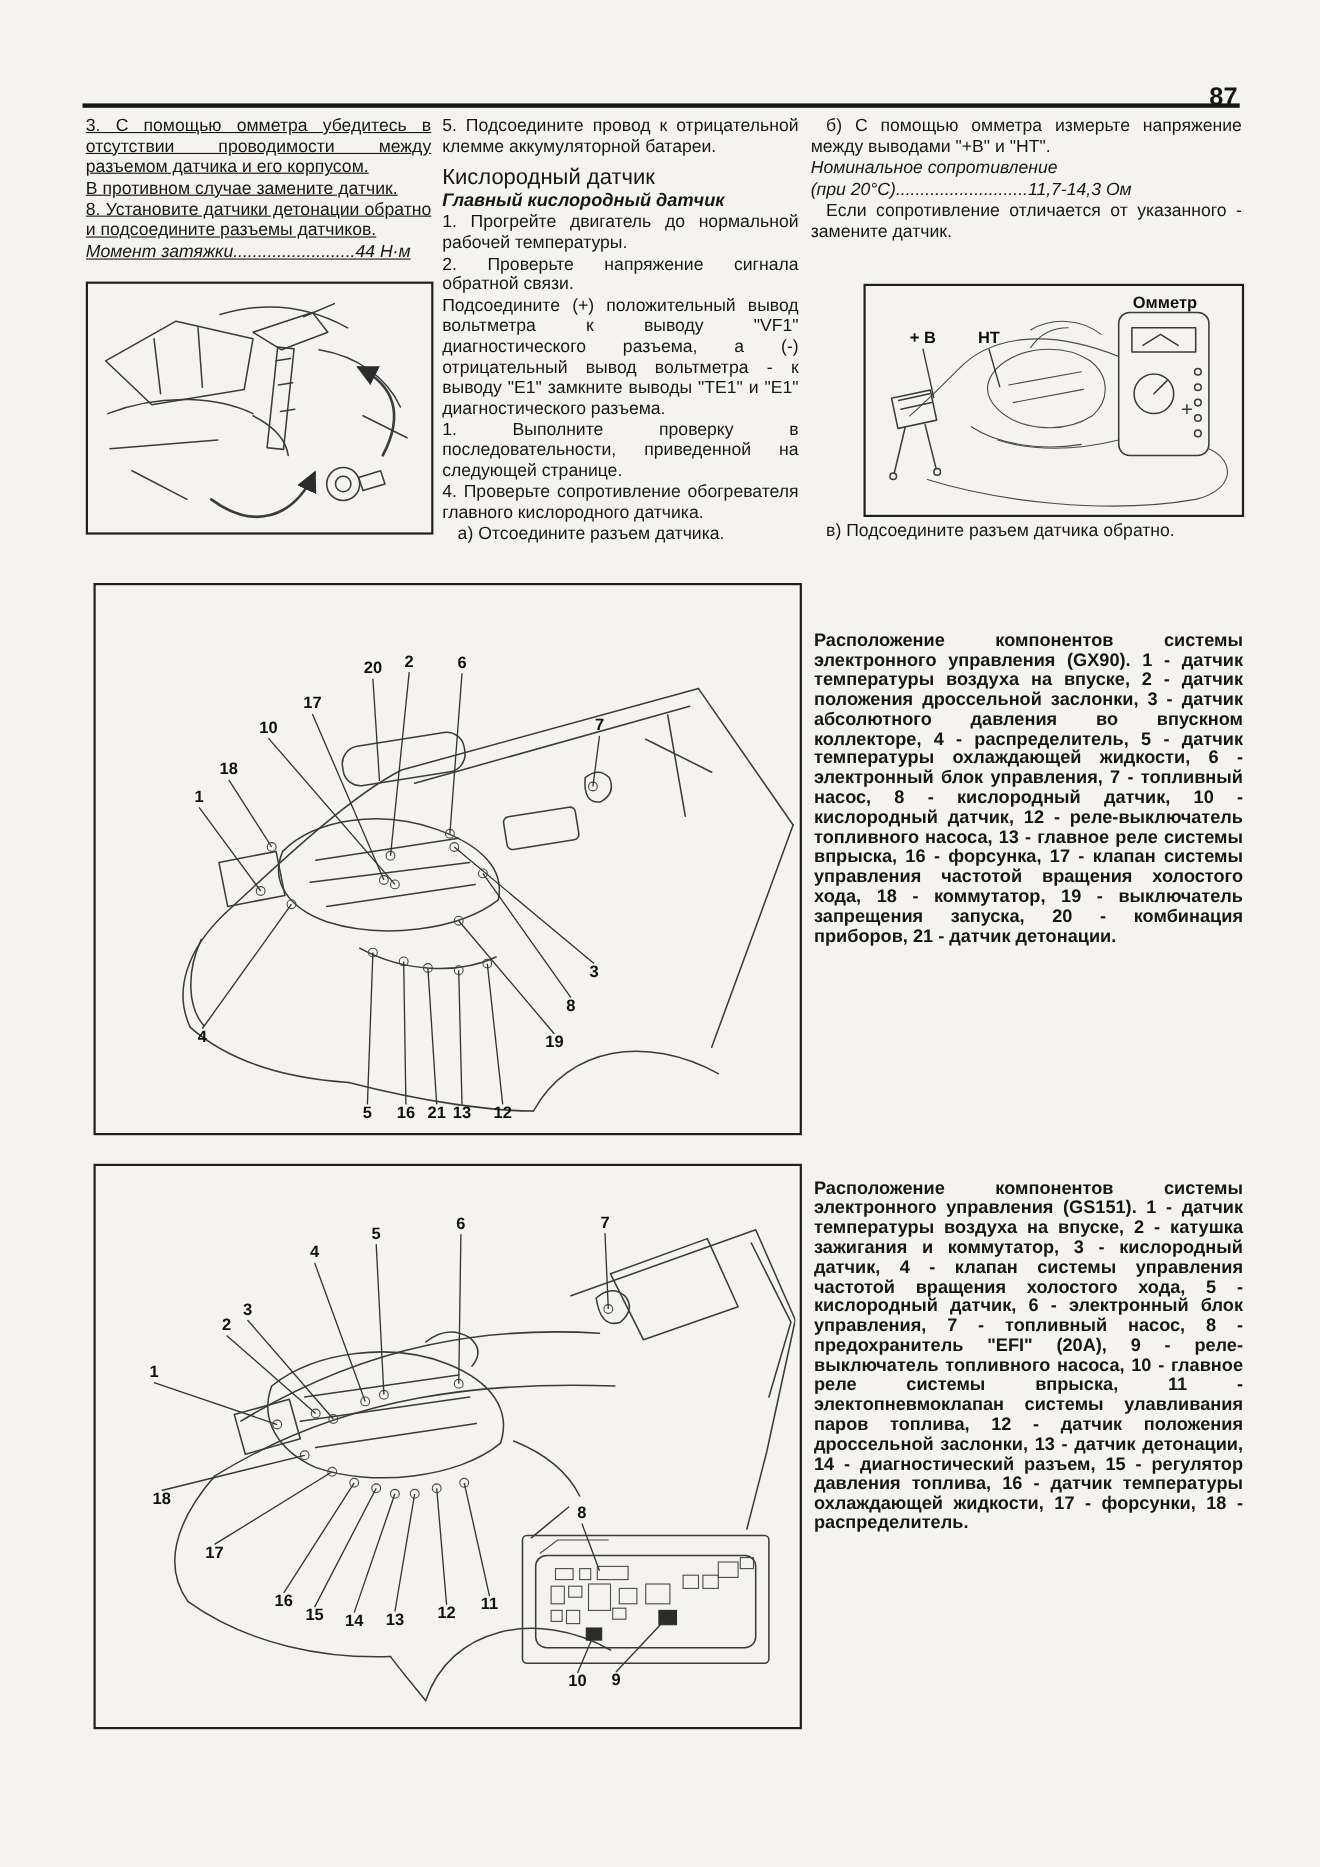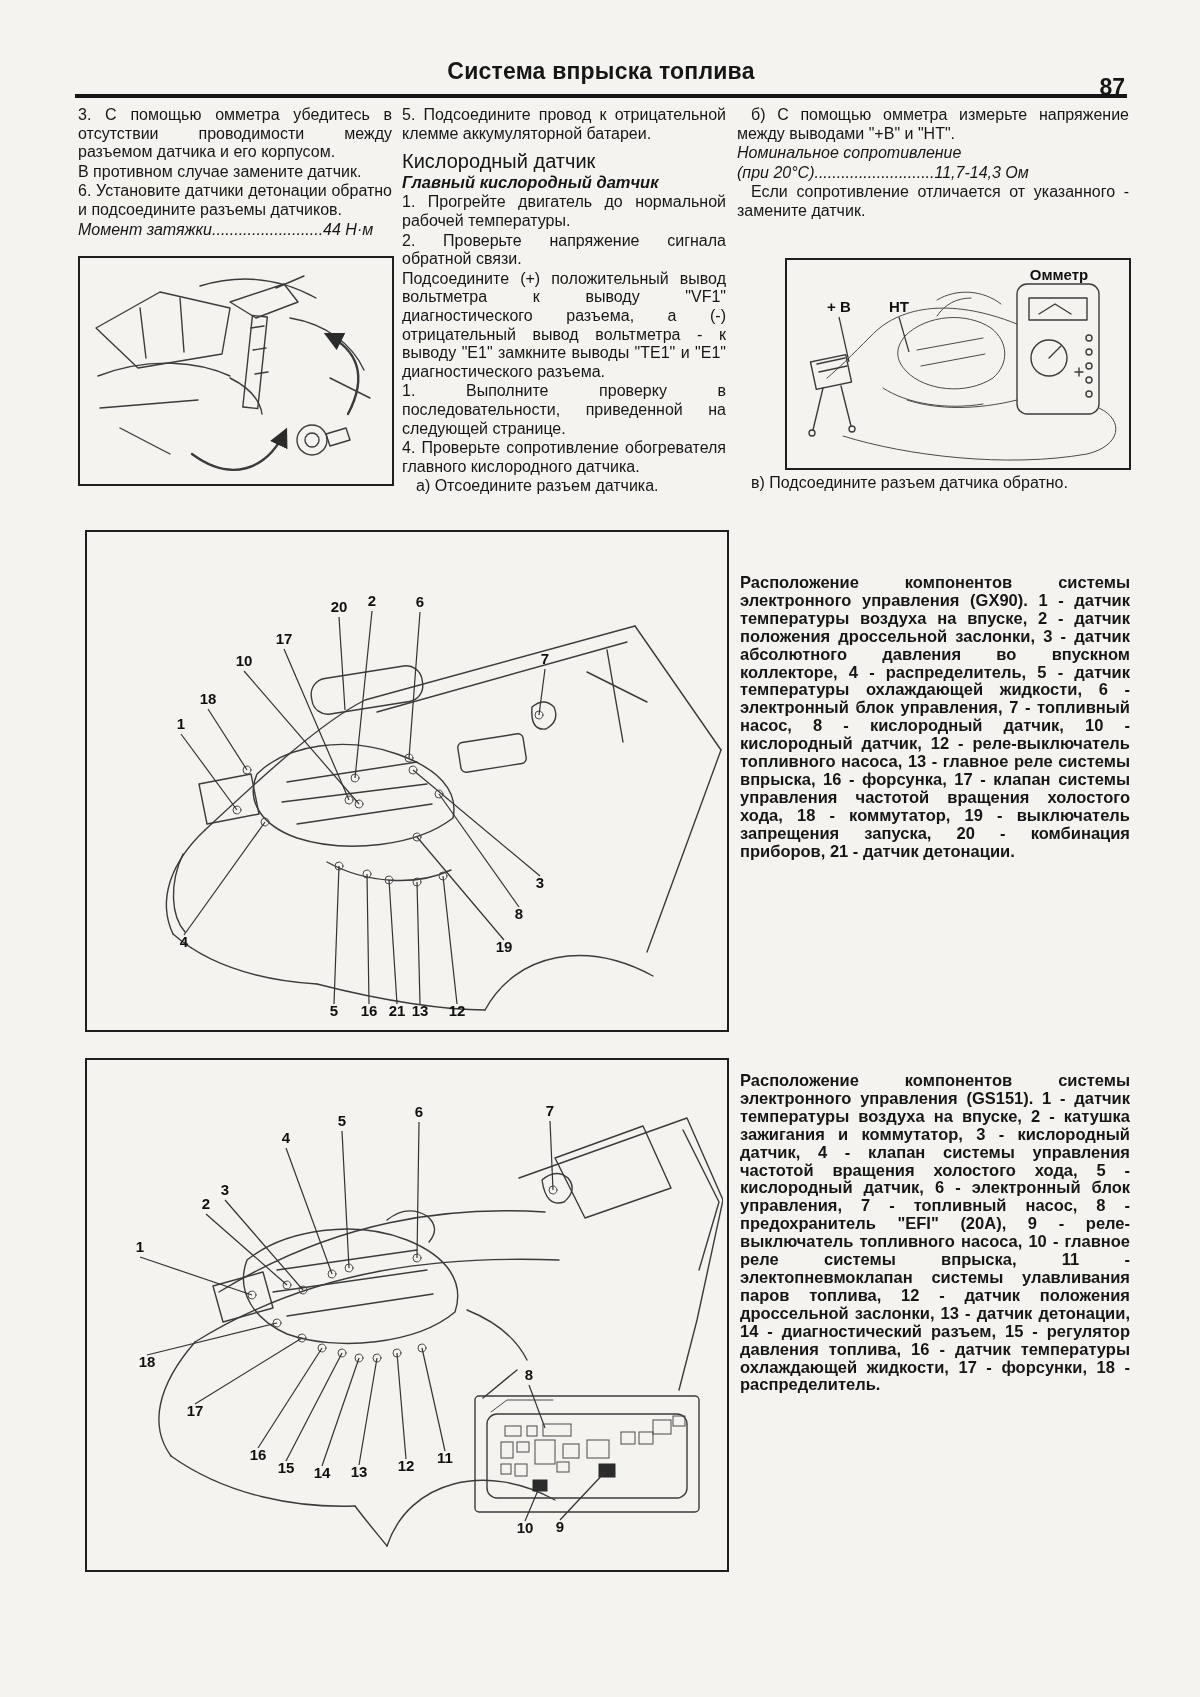--- a/index.html
+++ b/index.html
@@ -14,21 +14,21 @@
   .hdr .title{display:block; text-align:center; font-size:23px; font-weight:bold; letter-spacing:.2px;}
   .hdr .pageno{position:absolute; right:2px; top:16px; font-size:23px; font-weight:bold;}
   .hdr-rule{position:absolute; left:75px; right:73px; top:94px; border-top:4px solid #161616;}
   
   .col{position:absolute; font-size:16px; line-height:18.6px; text-align:justify;}
   .col p{margin:0 0 1px 0;}
   .col .h2{font-size:20px; font-weight:normal; margin:9px 0 2px 0; text-align:left;}
   .col .h3{font-size:16.5px; font-weight:bold; font-style:italic; margin:0 0 2px 0; text-align:left;}
   .spec{font-style:italic; text-align:left; white-space:nowrap; overflow:hidden; margin-top:3px;}
   .indent{text-indent:14px;}
-  .col1{left:78px; top:106px; width:314px;}
+  .col1{left:78px; top:106px; width:314px;text-decoration:underline;}
   .col2{left:402px; top:106px; width:324px;}
   .col3{left:737px; top:106px; width:392px;}
   .col3b{left:737px; top:474px; width:392px;}
   
   .figbox{position:absolute; border:2px solid #1f1f1f; background:transparent;}
   .figbox svg{display:block;}
   .figA{left:78px; top:256px; width:312px; height:226px;}
   .figB{left:785px; top:258px; width:342px; height:208px;}
   .fig1{left:85px; top:530px; width:640px; height:498px;}
   .fig2{left:85px; top:1058px; width:640px; height:510px;}
@@ -44,29 +44,28 @@
   .leader{stroke:#333; stroke-width:1.2; fill:none;}
   .callout-num{font-family:"Liberation Sans",sans-serif; font-size:15px; font-weight:bold; fill:#101010; text-anchor:middle;}
   .fig-label{font-family:"Liberation Sans",sans-serif; font-size:15px; font-weight:bold; fill:#101010; text-anchor:middle;}
 </style>
 </head>
 <body>
 
 <div class="page">
 
   <div class="hdr">
-    <span class="title">Система впрыска топлива</span>
     <span class="pageno">87</span>
   </div>
   <div class="hdr-rule"></div>
 
   <div class="col col1">
     <p>3. С помощью омметра убедитесь в отсутствии проводимости между разъемом датчика и его корпусом.</p>
     <p>В противном случае замените датчик.</p>
-    <p>6. Установите датчики детонации обратно и подсоедините разъемы датчиков.</p>
+    <p>8. Установите датчики детонации обратно и подсоедините разъемы датчиков.</p>
     <p class="spec">Момент затяжки.........................44 Н·м</p>
   </div>
 
   <div class="figbox figA">
     <svg viewBox="0 0 308 222" width="308" height="222">
       <defs>
         <marker id="arrA" markerWidth="10" markerHeight="10" refX="7" refY="4" orient="auto">
           <path d="M0 0 L8 4 L0 8 Z" fill="#2b2b2b"></path>
         </marker>
       </defs>

